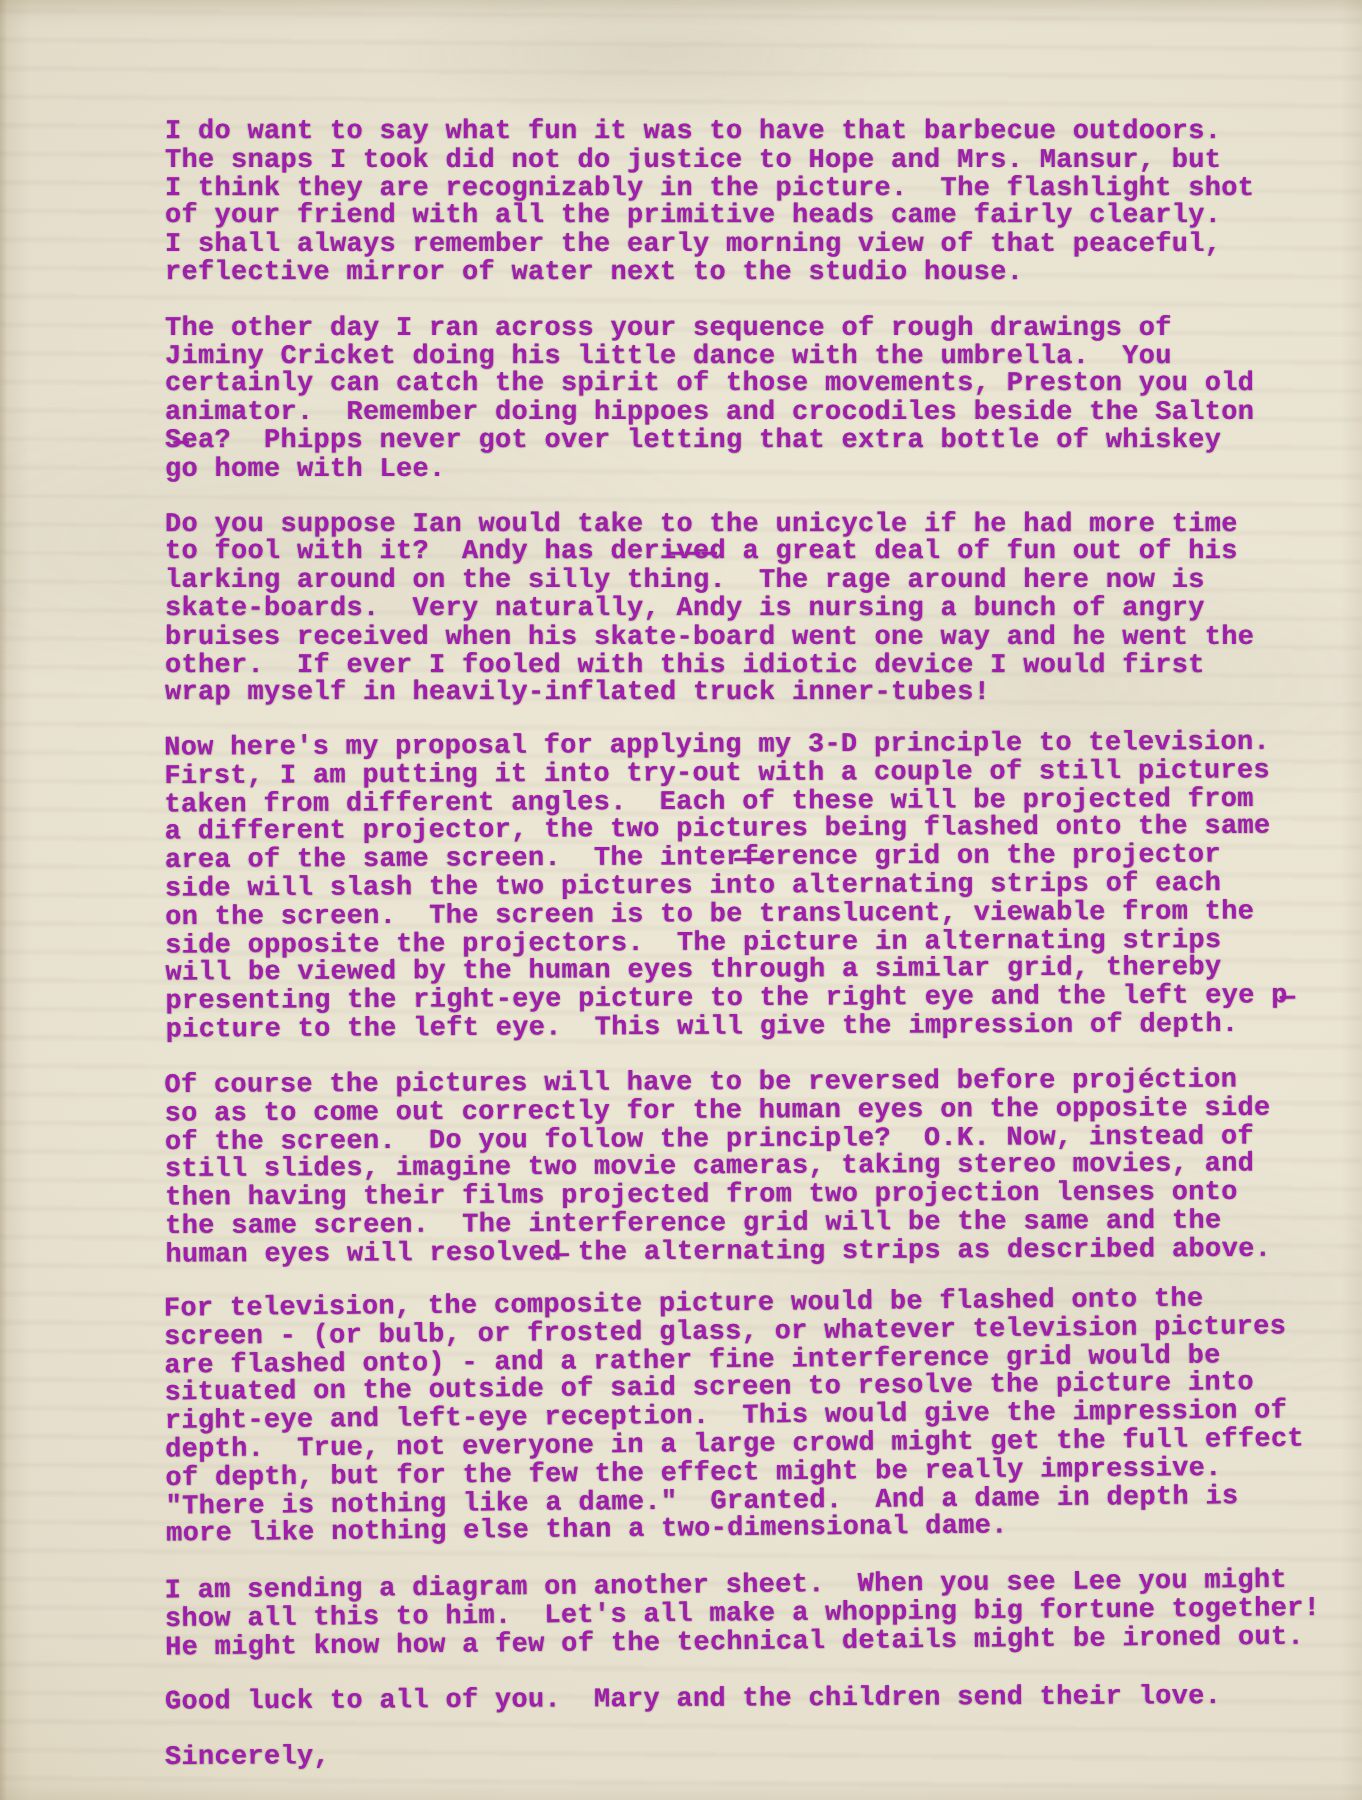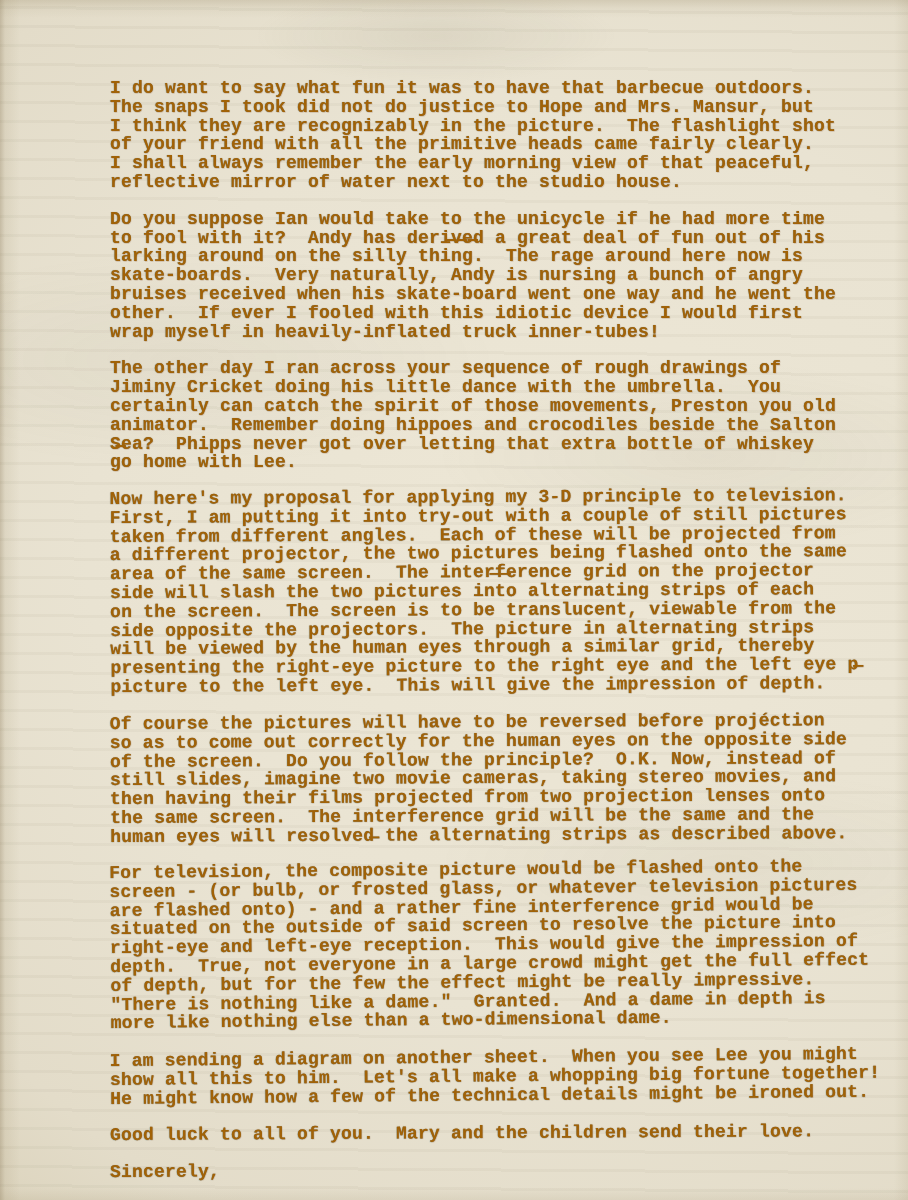--- a/index.html
+++ b/index.html
@@ -42,21 +42,21 @@
       radial-gradient(35% 9% at 20% 30%, rgba(120,115,88,0.06) 0%, rgba(0,0,0,0) 100%),
       radial-gradient(32% 8% at 80% 72%, rgba(120,115,88,0.06) 0%, rgba(0,0,0,0) 100%);
     filter: blur(0.6px);
   }
 
   .letter {
     position: absolute;
     left: 110px;
     top: 79px;
     width: 776px;
-    color: #a16207;
+    color: #a21caf;
     font-size: 18px;
     font-weight: 700;
     line-height: 18.8px;
     letter-spacing: 0.2px;
   }
   .letter p {
     white-space: pre-wrap;
     margin: 0 0 18px 0;
     transform-origin: 0 50%;
     
@@ -78,33 +78,33 @@
 <div class="paper"></div>
 <div class="ghost"></div>
 
 <div class="letter">
   <p>I do want to say what fun it was to have that barbecue outdoors.
 The snaps I took did not do justice to Hope and Mrs. Mansur, but
 I think they are recognizably in the picture.  The flashlight shot
 of your friend with all the primitive heads came fairly clearly.
 I shall always remember the early morning view of that peaceful,
 reflective mirror of water next to the studio house.</p>
+  <p>The other day I ran across your sequence of rough drawings of
+Jiminy Cricket doing his little dance with the umbrella.  You
+certainly can catch the spirit of those movements, Preston you old
+animator.  Remember doing hippoes and crocodiles beside the Salton
+S̶ea?  Phipps never got over letting that extra bottle of whiskey
+go home with Lee.</p>
   <p>Do you suppose Ian would take to the unicycle if he had more time
 to fool with it?  Andy has deri̶v̶e̶d a great deal of fun out of his
 larking around on the silly thing.  The rage around here now is
 skate-boards.  Very naturally, Andy is nursing a bunch of angry
 bruises received when his skate-board went one way and he went the
 other.  If ever I fooled with this idiotic device I would first
 wrap myself in heavily-inflated truck inner-tubes!</p>
-  <p>The other day I ran across your sequence of rough drawings of
-Jiminy Cricket doing his little dance with the umbrella.  You
-certainly can catch the spirit of those movements, Preston you old
-animator.  Remember doing hippoes and crocodiles beside the Salton
-S̶ea?  Phipps never got over letting that extra bottle of whiskey
-go home with Lee.</p>
   <p class="tilt-a">Now here's my proposal for applying my 3-D principle to television.
 First, I am putting it into try-out with a couple of still pictures
 taken from different angles.  Each of these will be projected from
 a different projector, the two pictures being flashed onto the same
 area of the same screen.  The inter̶f̶erence grid on the projector
 side will slash the two pictures into alternating strips of each
 on the screen.  The screen is to be translucent, viewable from the
 side opposite the projectors.  The picture in alternating strips
 will be viewed by the human eyes through a similar grid, thereby
 presenting the right-eye picture to the right eye and the left eye p̶

